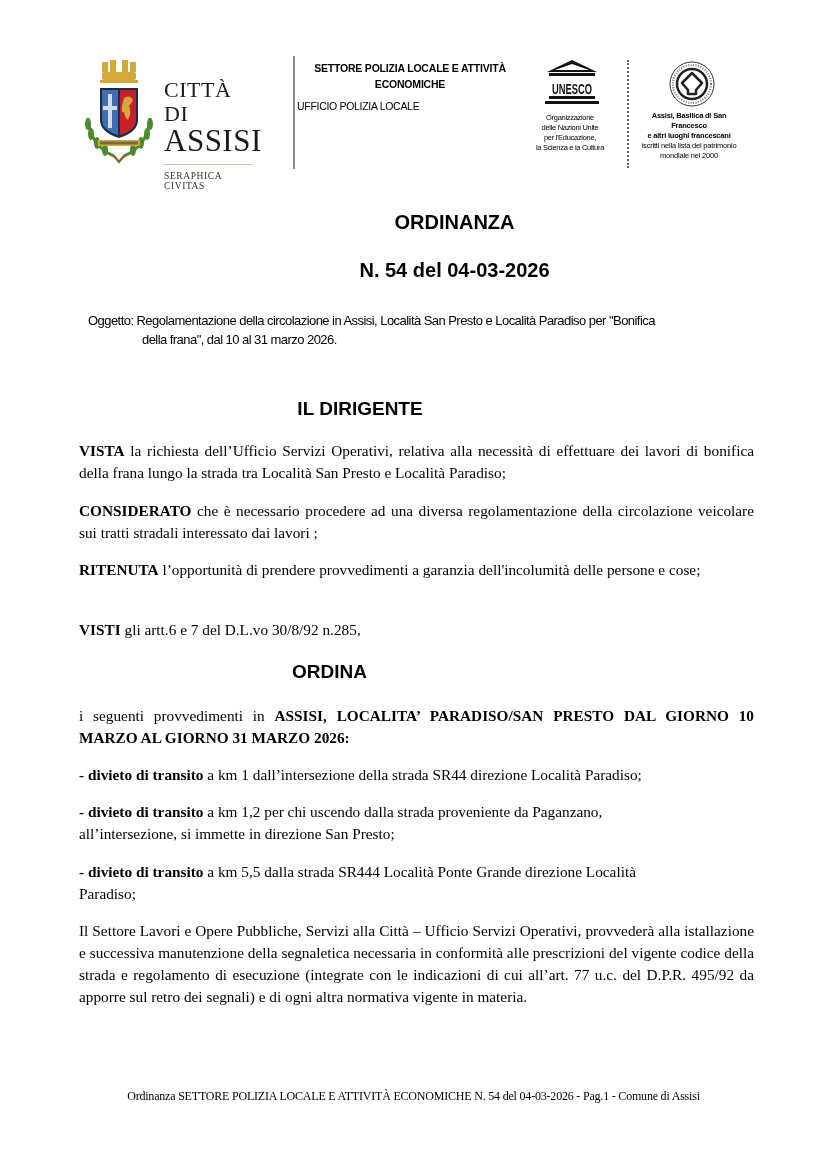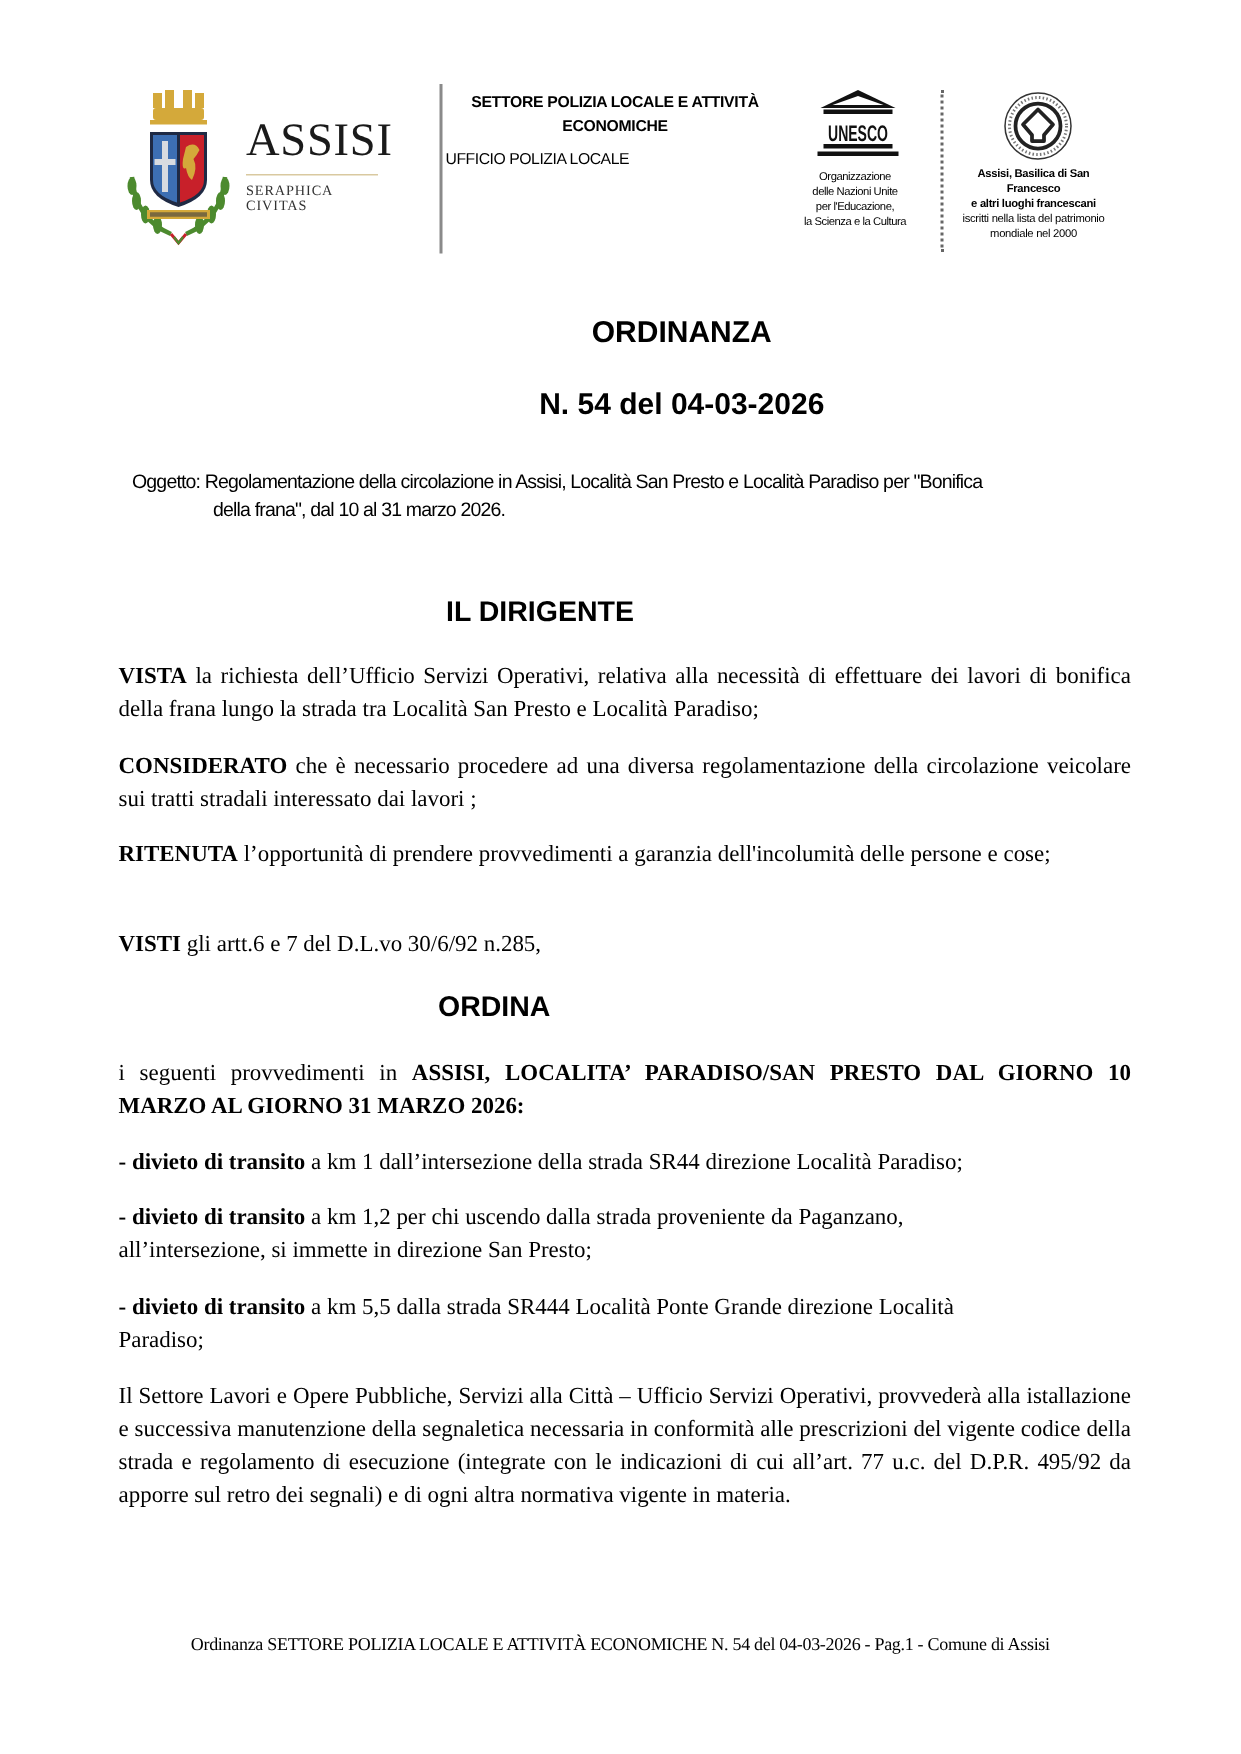--- a/index.html
+++ b/index.html
@@ -88,20 +88,21 @@
     </g>
 
     <rect x="18" y="82" width="42" height="6" fill="#d4a93a"></rect>
     <rect x="20" y="83.5" width="38" height="3" fill="#1f2a44" opacity="0.5"></rect>
     <path d="M34 98 l5 6 l5 -6" stroke="#c8202a" stroke-width="2" fill="none"></path>
     <path d="M36 100 l3 4 l3 -4" stroke="#4c8a2e" stroke-width="1.5" fill="none"></path>
   </svg>
 </div>
 
 <div class="abs logo-text">
+  <div class="logo-line1">CITTÀ DI</div>
   <div class="logo-line2">ASSISI</div>
   <div class="logo-rule"></div>
   <div class="logo-motto">SERAPHICA CIVITAS</div>
 </div>
 
 <div class="abs vsep"></div>
 
 <div class="abs settore">SETTORE POLIZIA LOCALE E ATTIVITÀ ECONOMICHE</div>
 <div class="abs ufficio">UFFICIO POLIZIA LOCALE</div>
 
@@ -154,21 +155,21 @@
 <div class="abs para p-vista">
   <b>VISTA</b><span> la richiesta dell’Ufficio Servizi Operativi,  relativa alla necessità di effettuare dei lavori di bonifica della frana lungo la strada tra Località San Presto e Località Paradiso;</span>
 </div>
 <div class="abs para p-cons">
   <b>CONSIDERATO</b><span> che è necessario procedere ad una diversa regolamentazione della circolazione  veicolare sui  tratti stradali  interessato dai lavori ;</span>
 </div>
 <div class="abs para p-rit">
   <b>RITENUTA</b><span> l’opportunità  di prendere provvedimenti a garanzia dell'incolumità delle persone e cose;</span>
 </div>
 <div class="abs para p-visti">
-  <b>VISTI</b><span> gli artt.6 e 7 del D.L.vo 30/6/92 n.285,</span>
+  <b>VISTI</b><span> gli artt.6 e 7 del D.L.vo 30/8/92 n.285,</span>
 </div>
 
 <div class="abs heading h-ordina">ORDINA</div>
 
 <div class="abs para p-intro">
   <span>i seguenti provvedimenti in  </span><b>ASSISI, LOCALITA’ PARADISO/SAN PRESTO DAL GIORNO 10 MARZO AL GIORNO 31 MARZO 2026:</b>
 </div>
 
 <div class="abs para p-d1">
   <b>- divieto di transito</b><span> a km 1 dall’intersezione della strada SR44 direzione Località Paradiso;</span>

